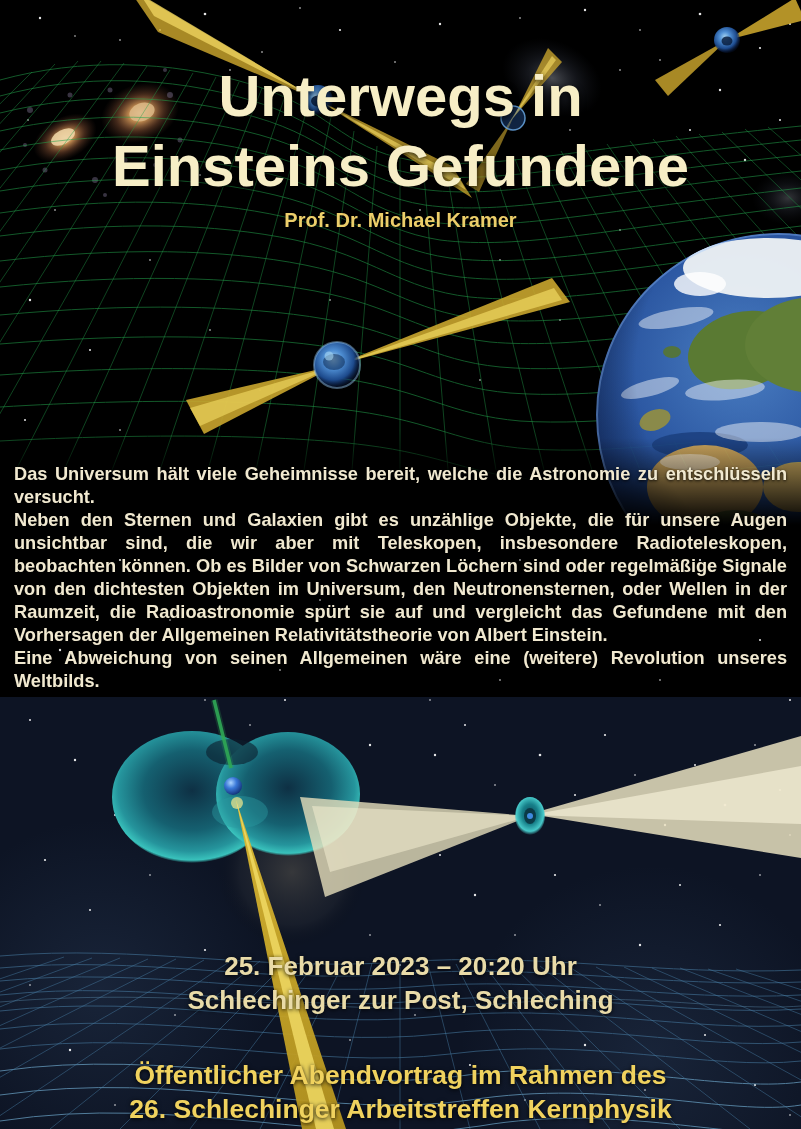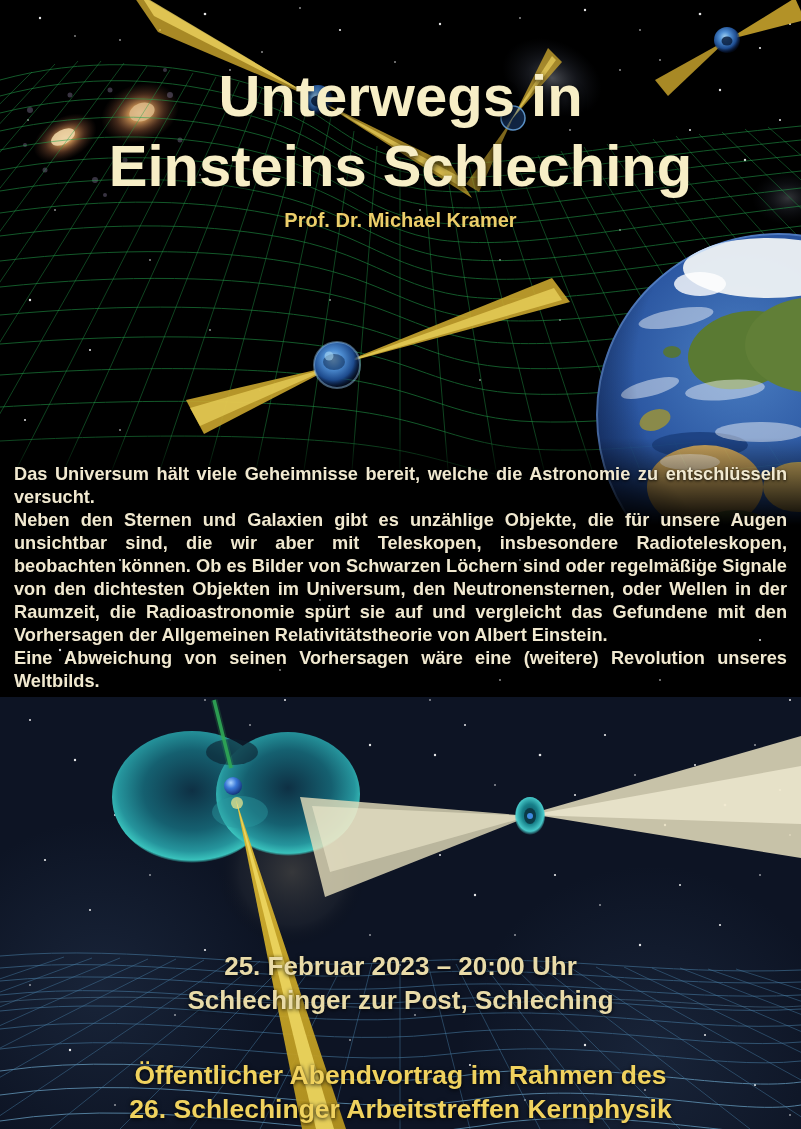--- a/index.html
+++ b/index.html
@@ -426,35 +426,35 @@
 
   <g>
     <path d="M236 800 L302 1129 L346 1129 Z" fill="url(#byg)" opacity="0.95"></path>
     <path d="M236 800 L316 1129 L334 1129 Z" fill="#f3dd68" opacity="0.8"></path>
     <circle cx="237" cy="803" r="6" fill="#f7e98c" opacity="0.7"></circle>
   </g>
 </svg>
 
 <h1 class="txt title">
   <span class="line">Unterwegs in</span>
-  <span class="line">Einsteins Schleching</span>
+  <span class="line">Einsteins Gefundene</span>
 </h1>
 
 <div class="txt speaker">
   <span class="line">Prof. Dr. Michael Kramer</span>
 </div>
 
 <div class="abstract">
   <p>Das Universum hält viele Geheimnisse bereit, welche die Astronomie zu entschlüsseln versucht.</p>
   <p>Neben den Sternen und Galaxien gibt es unzählige Objekte, die für unsere Augen unsichtbar sind, die wir aber mit Teleskopen, insbesondere Radioteleskopen, beobachten können. Ob es Bilder von Schwarzen Löchern sind oder regelmäßige Signale von den dichtesten Objekten im Universum, den Neutronensternen, oder Wellen in der Raumzeit, die Radioastronomie spürt sie auf und vergleicht das Gefundene mit den Vorhersagen der Allgemeinen Relativitätstheorie von Albert Einstein.</p>
-  <p>Eine Abweichung von seinen Vorhersagen wäre eine (weitere) Revolution unseres Weltbilds.</p>
+  <p>Eine Abweichung von seinen Allgemeinen wäre eine (weitere) Revolution unseres Weltbilds.</p>
 </div>
 
 <div class="txt when">
-  <span class="line">25. Februar 2023 – 20:00 Uhr</span>
+  <span class="line">25. Februar 2023 – 20:20 Uhr</span>
   <span class="line">Schlechinger zur Post, Schleching</span>
 </div>
 
 <div class="txt context">
   <span class="line">Öffentlicher Abendvortrag im Rahmen des</span>
   <span class="line">26. Schlechinger Arbeitstreffen Kernphysik</span>
 </div>
 
 </div>
 

